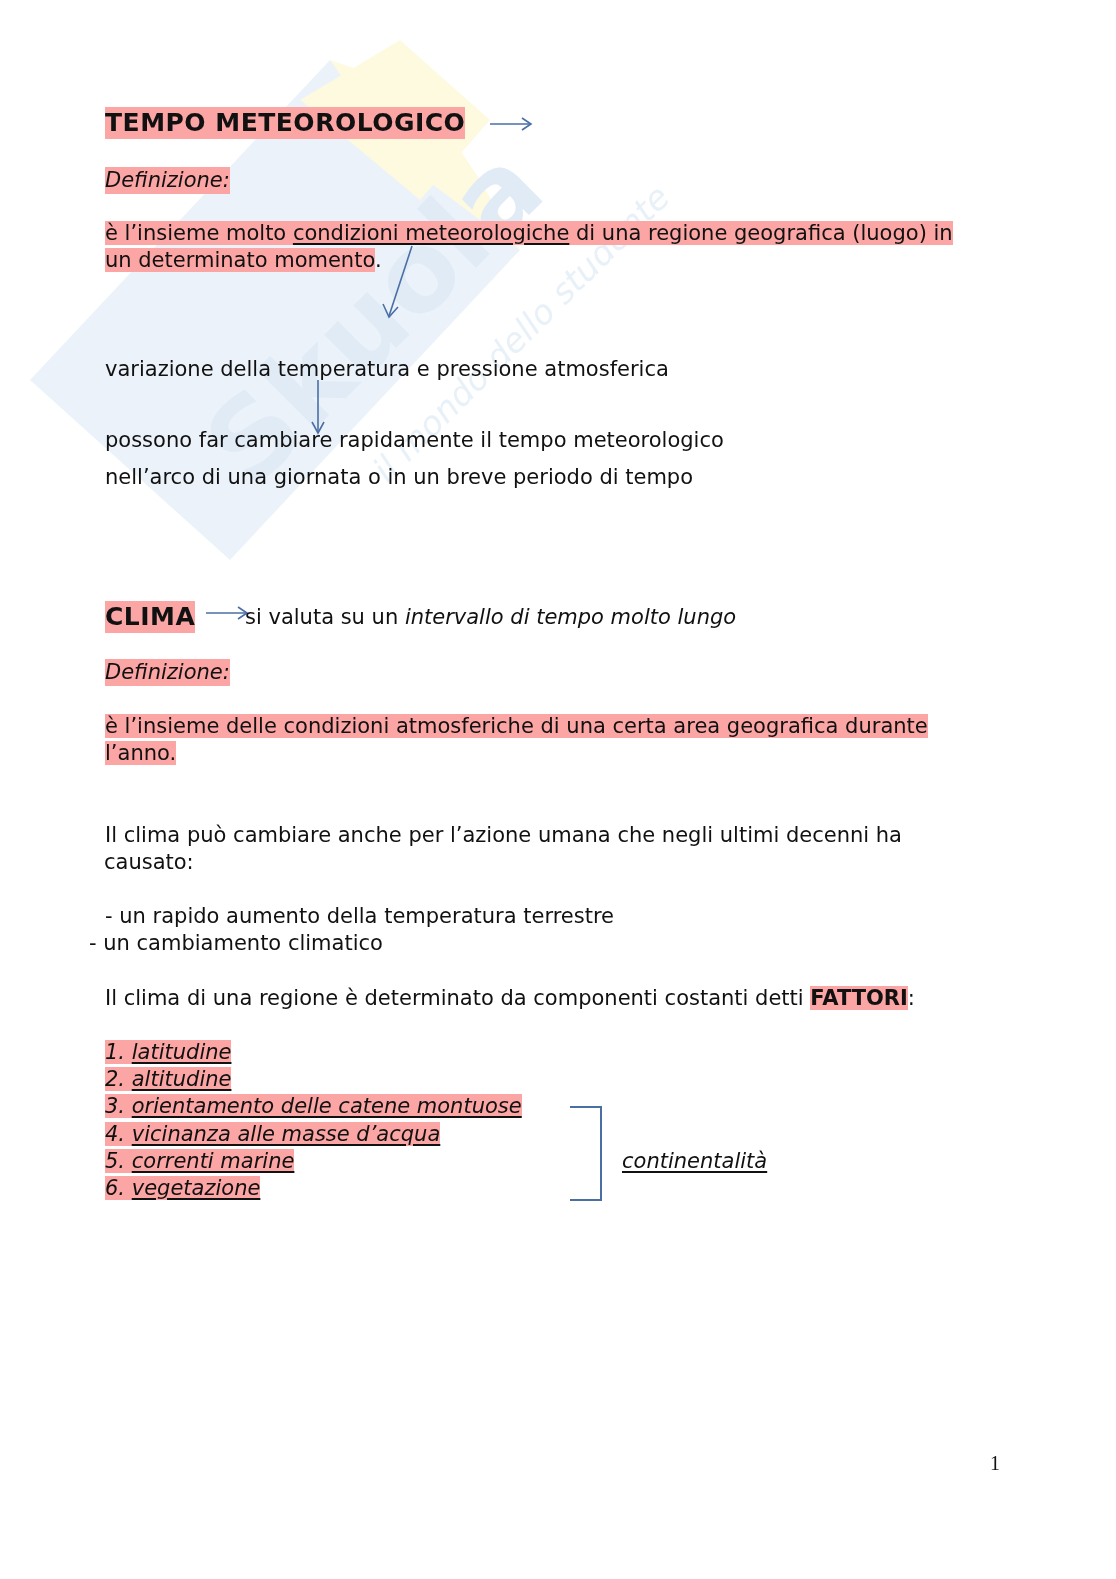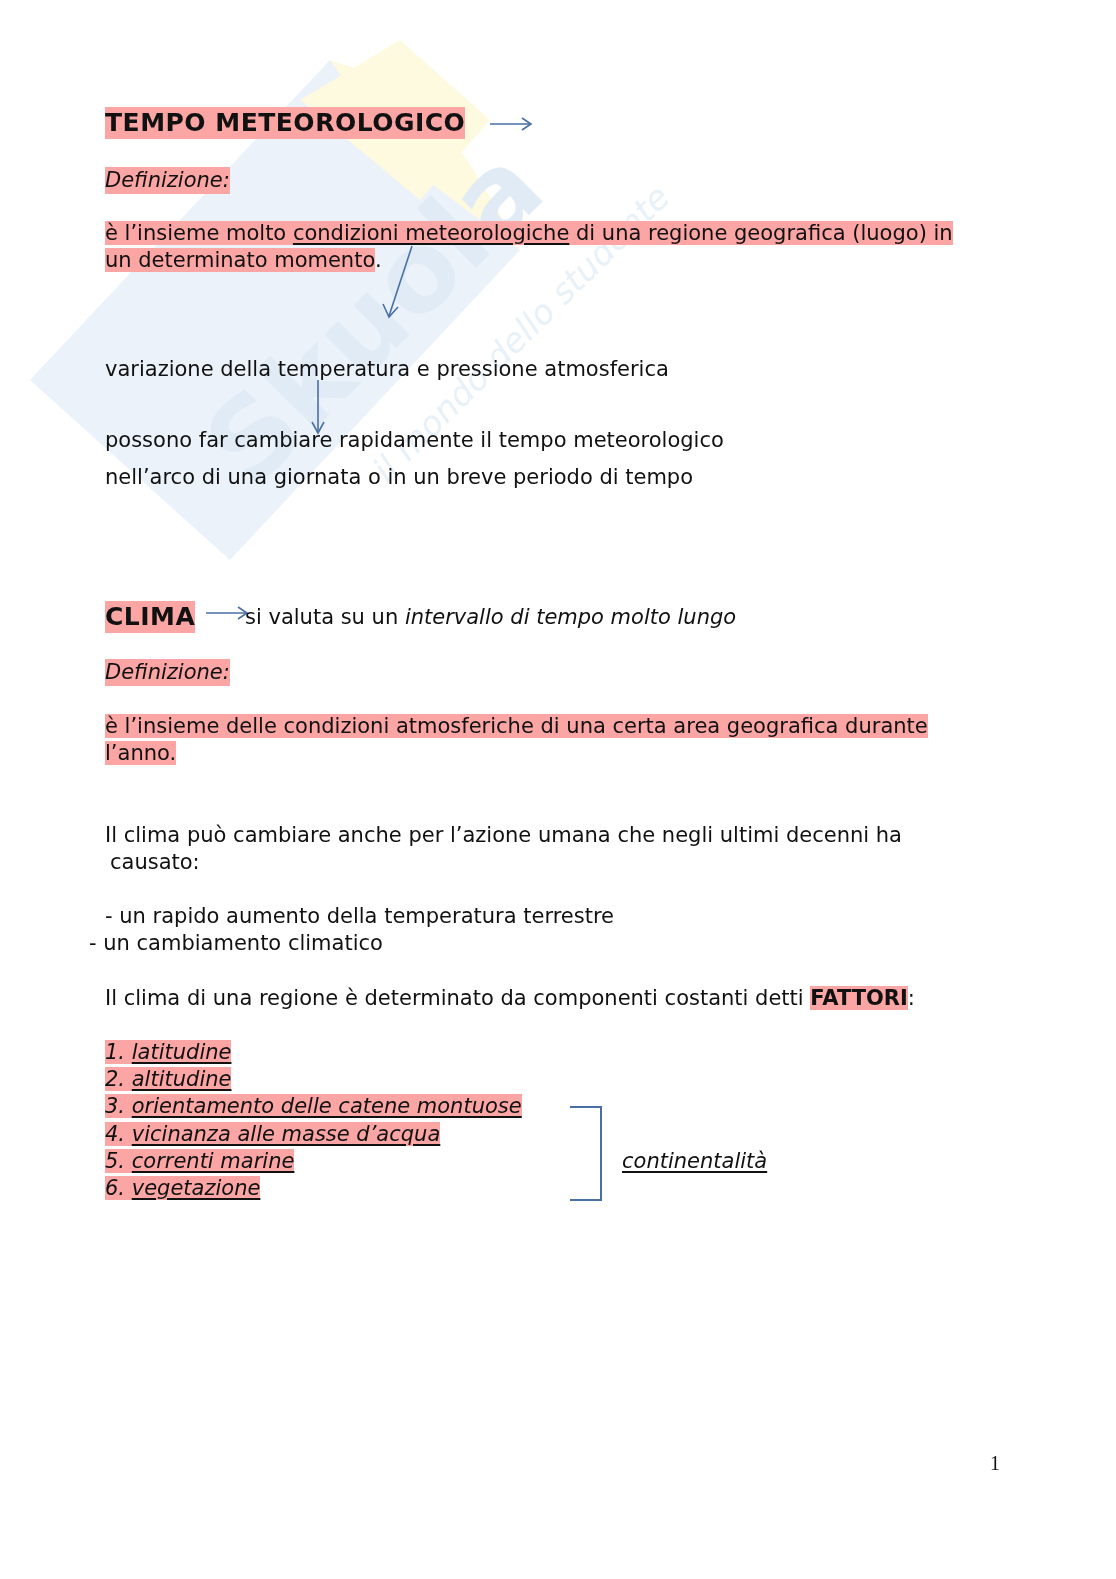--- a/index.html
+++ b/index.html
@@ -77,21 +77,21 @@
   <div class="abs it hl" style="left:105px; top:659px;">Definizione:</div>
 
   <div class="abs" style="left:105px; top:713px;">
     <span class="hl">è l’insieme delle condizioni atmosferiche di una certa area geografica durante</span>
   </div>
   <div class="abs" style="left:105px; top:740px;">
     <span class="hl">l’anno.</span>
   </div>
 
   <div class="abs" style="left:105px; top:822px;">Il clima può cambiare anche per l’azione umana che negli ultimi decenni ha</div>
-  <div class="abs" style="left:110px; top:849px;">causato:</div>
+  <div class="abs" style="left:104px; top:849px;">causato:</div>
 
   <div class="abs" style="left:105px; top:903px;">- un rapido aumento della temperatura terrestre</div>
   <div class="abs" style="left:89px; top:930px;">- un cambiamento climatico</div>
 
   <div class="abs" style="left:105px; top:985px;">
     <span>Il clima di una regione è determinato da componenti costanti detti </span><span class="hl" style="font-weight:bold;">FATTORI</span><span>:</span>
   </div>
 
   <div class="list-item" style="left:105px; top:1039px;">
     <span class="hl"><span>1.</span> <span class="ul">latitudine</span></span>

